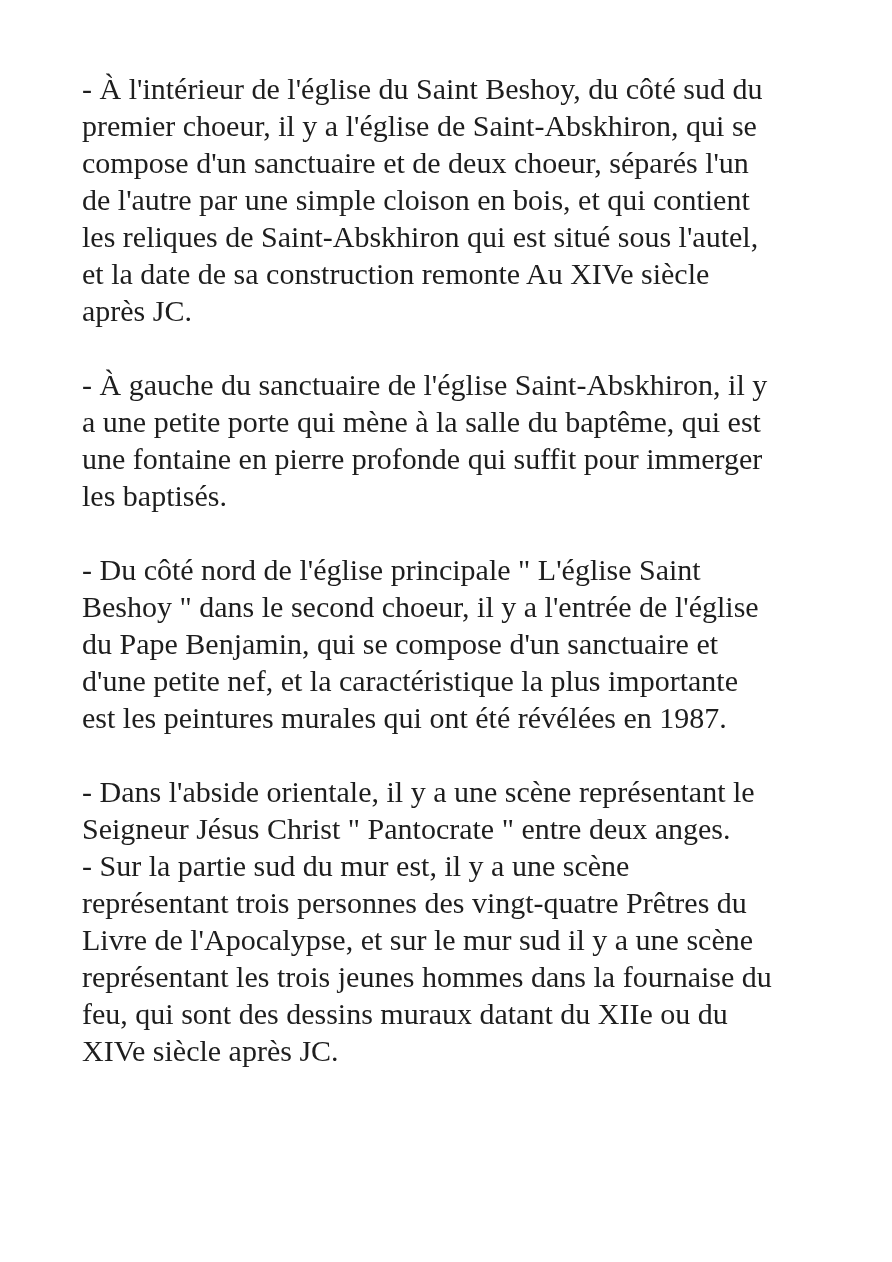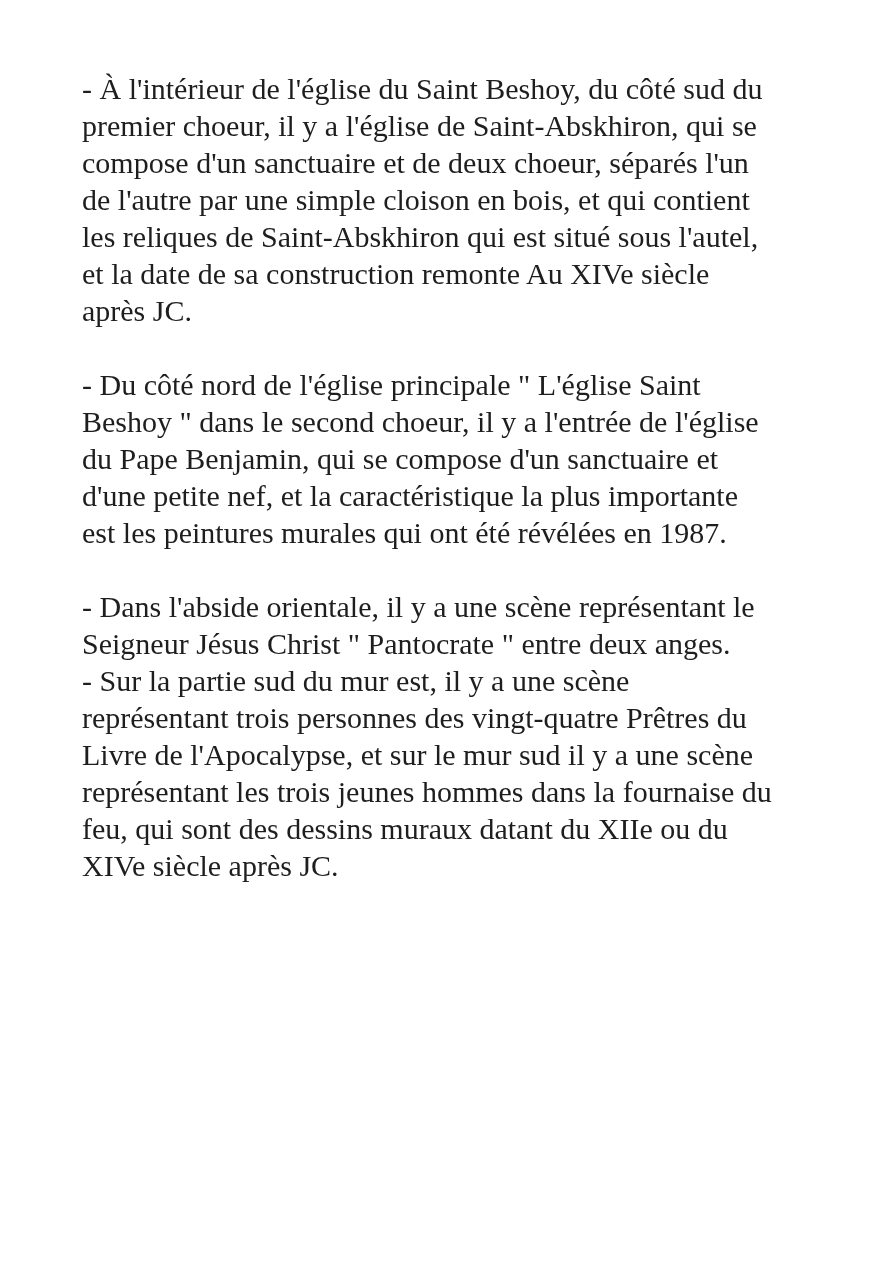--- a/index.html
+++ b/index.html
@@ -33,20 +33,24 @@
 <body>
 
 <main class="page">
   <p class="para">- À l'intérieur de l'église du Saint Beshoy, du côté sud du
 premier choeur, il y a l'église de Saint-Abskhiron, qui se
 compose d'un sanctuaire et de deux choeur, séparés l'un
 de l'autre par une simple cloison en bois, et qui contient
 les reliques de Saint-Abskhiron qui est situé sous l'autel,
 et la date de sa construction remonte Au XIVe siècle
 après JC.</p>
+  <p class="para">- À gauche du sanctuaire de l'église Saint-Abskhiron, il y
+a une petite porte qui mène à la salle du baptême, qui est
+une fontaine en pierre profonde qui suffit pour immerger
+les baptisés.</p>
   <p class="para">- Du côté nord de l'église principale " L'église Saint
 Beshoy " dans le second choeur, il y a l'entrée de l'église
 du Pape Benjamin, qui se compose d'un sanctuaire et
 d'une petite nef, et la caractéristique la plus importante
 est les peintures murales qui ont été révélées en 1987.</p>
   <p class="para">- Dans l'abside orientale, il y a une scène représentant le
 Seigneur Jésus Christ " Pantocrate " entre deux anges.
 - Sur la partie sud du mur est, il y a une scène
 représentant trois personnes des vingt-quatre Prêtres du
 Livre de l'Apocalypse, et sur le mur sud il y a une scène

